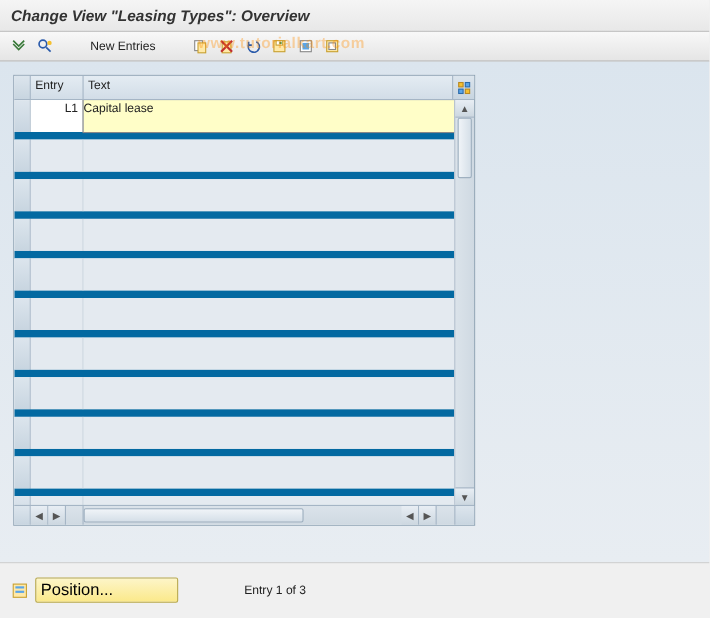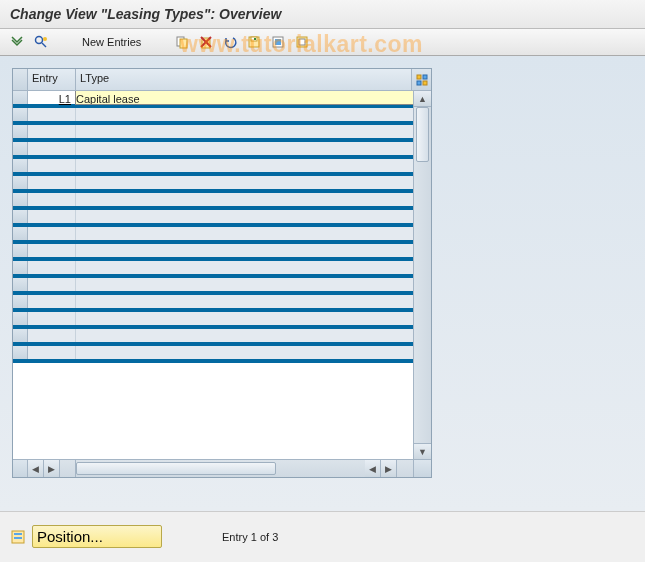--- a/index.html
+++ b/index.html
@@ -36,21 +36,21 @@
       font-size: 11px;
       color: #222;
       padding: 2px 6px;
       cursor: pointer;
       margin: 0 20px;
     }
     
     .watermark {
       position: absolute;
       left: 180px; top: 2px;
-      font-size: 23px;
+      font-size: 14px;
       font-weight: bold;
       color: rgba(255,140,0,0.35);
       pointer-events: none;
       z-index: 100;
       letter-spacing: 0.5px;
     }
     
     .main-area {
       background: linear-gradient(to bottom, #dbe5ee, #e8edf2);
       padding: 12px;
@@ -83,23 +83,22 @@
     .table-body {
       flex: 1;
       display: flex;
       overflow: hidden;
     }
     
     .rows-area { flex: 1; overflow: hidden; }
     
     .table-row {
       display: flex;
-      height: 17px;
-      border-bottom: 4px solid #0369a1;
-      text-decoration: underline;
+      height: 36px;
+      border-bottom: 7px solid #0369a1;
     }
     .table-row.empty-row { background: #e4eaf0; }
     
     .sel-cell { width: 15px; background: linear-gradient(to bottom, #dce5ed, #c8d5e0); border-right: 1px solid #a5b5c5; cursor: pointer;}
     .ltype-cell { width: 48px; border-right: 1px solid #c7d2dc; font-size: 11px; padding: 2px 4px; text-align: right; background: #fff; color: #222;}
     .text-cell { flex: 1; font-size: 11px; padding: 2px 0; background: #fff; color: #222;}
     .text-cell.active { background: #fffec8; outline: 1px solid #888;}
     
     .empty-row .ltype-cell, .empty-row .text-cell { background: #e4eaf0; }
     
@@ -222,21 +221,21 @@
         <rect x="4" y="4" width="6" height="6" fill="#fff" stroke="#888"></rect>
       </svg>
   </span>
 </div>
 
 <div class="main-area">
   <div class="table-container">
     <div class="table-header-row">
       <div class="sel-col-h"></div>
       <div class="ltype-col-h">Entry</div>
-      <div class="text-col-h">LType</div>
+      <div class="text-col-h">Text</div>
       <div class="settings-col-h">
         <svg width="12" height="12">
             <rect x="1" y="1" width="4" height="4" fill="#f5c030" stroke="#b88820"></rect>
             <rect x="7" y="1" width="4" height="4" fill="#5aa5e8" stroke="#2a6aaa"></rect>
             <rect x="1" y="7" width="4" height="4" fill="#5aa5e8" stroke="#2a6aaa"></rect>
             <rect x="7" y="7" width="4" height="4" fill="#f5c030" stroke="#b88820"></rect>
           </svg>
       </div>
     </div>
 

